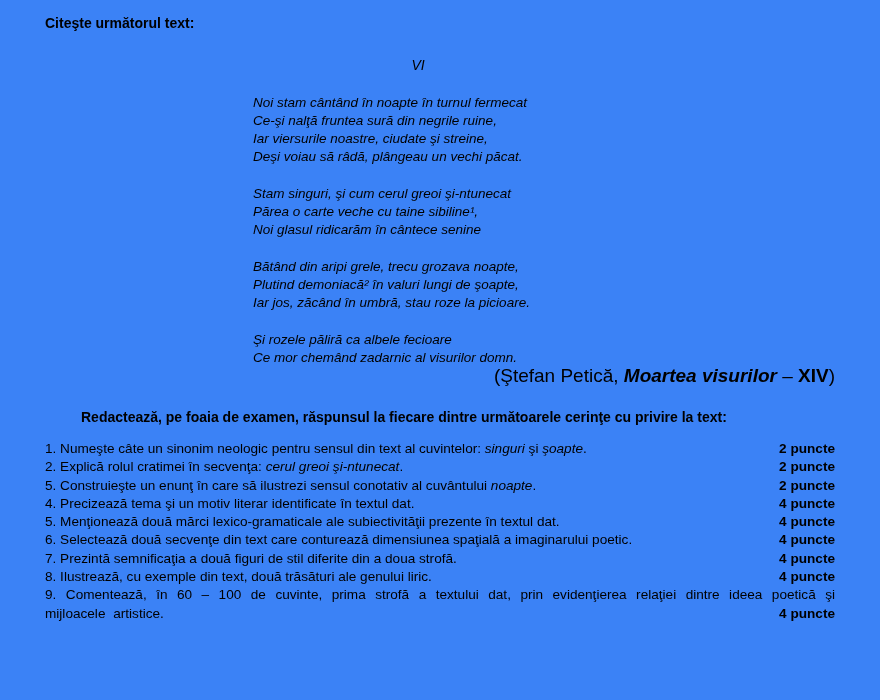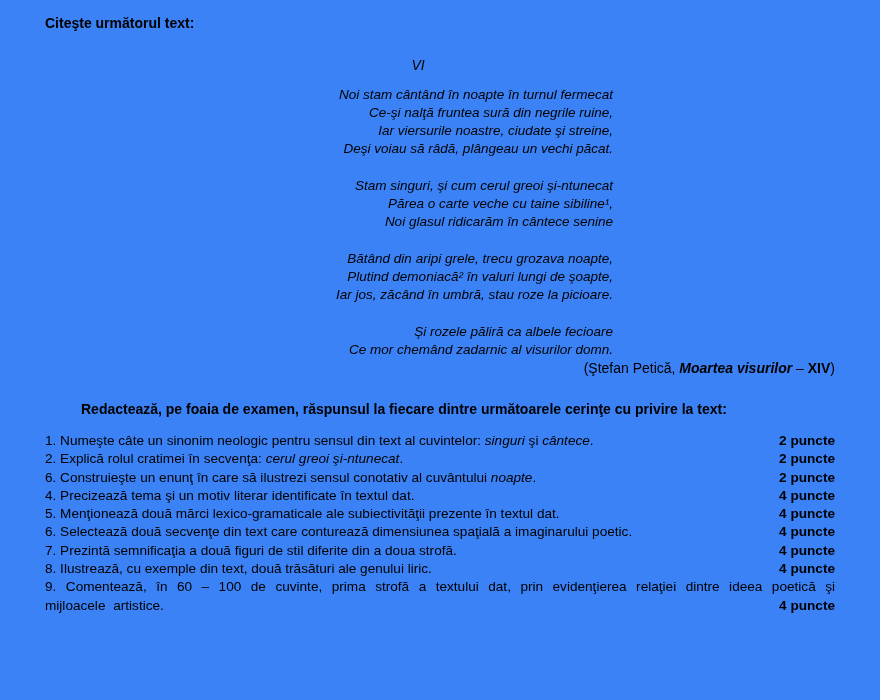--- a/index.html
+++ b/index.html
@@ -29,35 +29,34 @@
     width: 360px;
   }
   .poem-number {
     margin-top: 24px;
     font-style: italic;
     text-align: center;
     width: 330px;
     line-height: 18px;
   }
   .stanzas {
-    margin-top: 12px;
-    text-align: right;
+    margin-top: 20px;
   }
   .stanza + .stanza {
     margin-top: 19px;
   }
   .pline {
     font-style: italic;
     font-size: 13.5px;
     line-height: 18px;
     white-space: nowrap;
   }
   .attribution {
     text-align: right;
-    font-size: 14px;
+    font-size: 19px;
     line-height: 18px;
     margin-left: -208px;
     width: 790px;
   }
   .attribution .bi { font-weight: bold; font-style: italic; }
   .attribution .b  { font-weight: bold; }
   .footnotes {
     margin-top: 17px;
     font-size: 12.5px;
     line-height: 18px;
@@ -147,29 +146,29 @@
     <div class="attribution">
       <span>(Ştefan Petică, </span><span class="bi">Moartea visurilor</span><span> – </span><span class="b">XIV</span><span>)</span>
     </div>
   </div>
 
 
   <div class="instruction">Redactează, pe foaia de examen, răspunsul la fiecare dintre următoarele cerinţe cu privire la text:</div>
 
   <div class="questions" id="questions">
       <div class="qrow">
-        <div class="qtext"><span>1. Numeşte câte un sinonim neologic pentru sensul din text al cuvintelor: </span><span class="i">singuri</span><span> şi </span><span class="i">cântece</span><span>.</span></div>
+        <div class="qtext"><span>1. Numeşte câte un sinonim neologic pentru sensul din text al cuvintelor: </span><span class="i">singuri</span><span> şi </span><span class="i">şoapte</span><span>.</span></div>
         <div class="qpts">2 puncte</div>
       </div>
       <div class="qrow">
         <div class="qtext"><span>2. Explică rolul cratimei în secvenţa: </span><span class="i">cerul greoi şi-ntunecat</span><span>.</span></div>
         <div class="qpts">2 puncte</div>
       </div>
       <div class="qrow">
-        <div class="qtext"><span>6. Construieşte un enunţ în care să ilustrezi sensul conotativ al cuvântului </span><span class="i">noapte</span><span>.</span></div>
+        <div class="qtext"><span>5. Construieşte un enunţ în care să ilustrezi sensul conotativ al cuvântului </span><span class="i">noapte</span><span>.</span></div>
         <div class="qpts">2 puncte</div>
       </div>
       <div class="qrow">
         <div class="qtext"><span>4. Precizează tema şi un motiv literar identificate în textul dat.</span></div>
         <div class="qpts">4 puncte</div>
       </div>
       <div class="qrow">
         <div class="qtext"><span>5. Menţionează două mărci lexico-gramaticale ale subiectivităţii prezente în textul dat.</span></div>
         <div class="qpts">4 puncte</div>
       </div>

